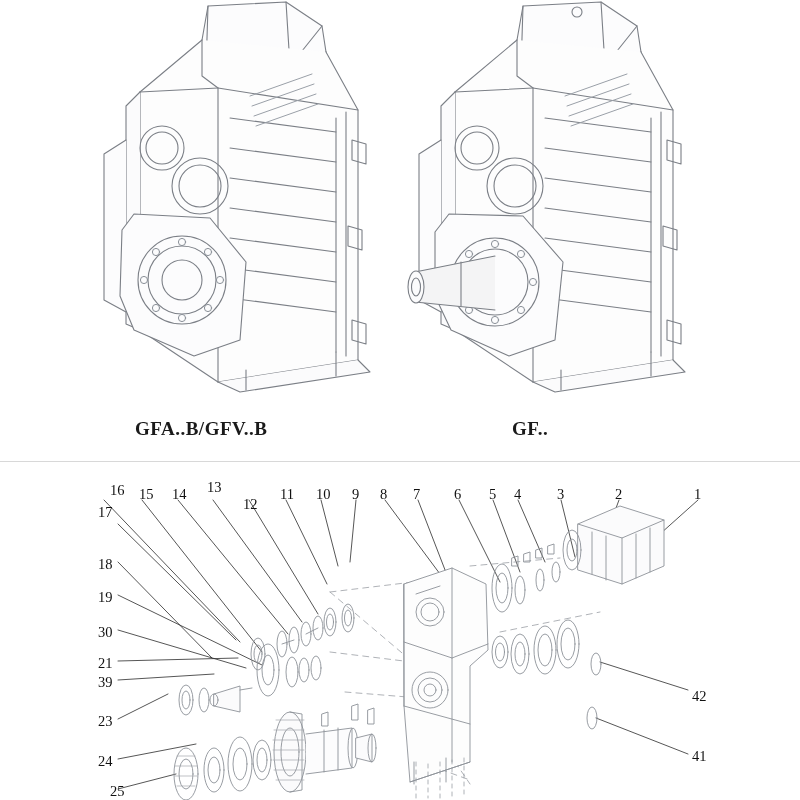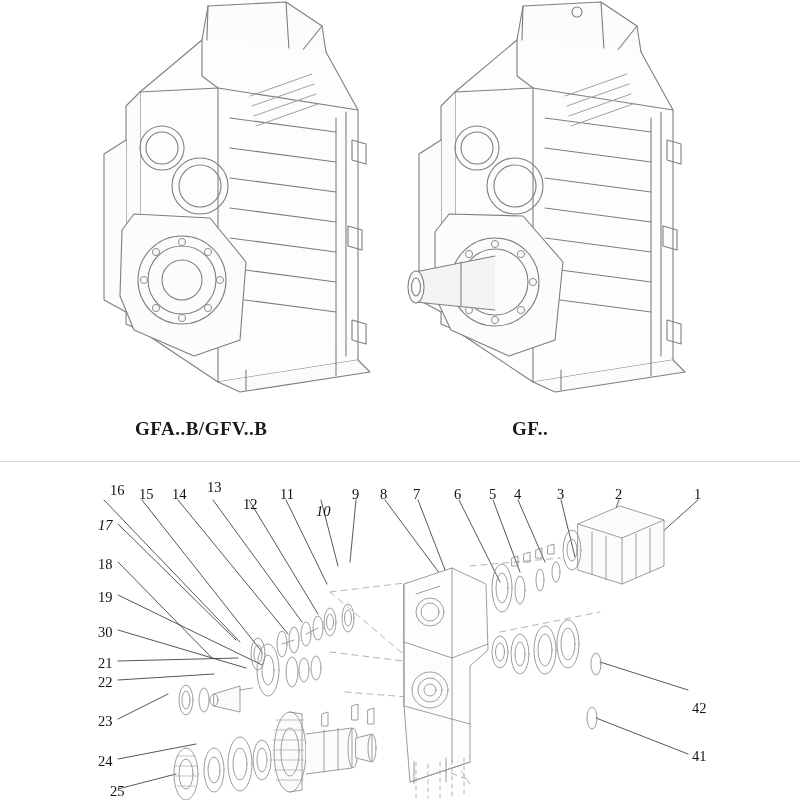--- a/index.html
+++ b/index.html
@@ -414,38 +414,38 @@
         </g>
       </g>
     </svg>
 
     <div class="num" style="left:98px;  top:21px;margin-left:12px;">16</div>
     <div class="num" style="left:139px; top:25px;text-align:right;">15</div>
     <div class="num" style="left:172px; top:25px;text-align:center;">14</div>
     <div class="num" style="left:207px; top:18px;">13</div>
     <div class="num" style="left:243px; top:35px;text-align:right;">12</div>
     <div class="num" style="left:280px; top:25px;">11</div>
-    <div class="num" style="left:316px; top:42px;font-style:italic;">10</div>
+    <div class="num" style="left:316px; top:25px;">10</div>
     <div class="num" style="left:352px; top:25px;">9</div>
     <div class="num" style="left:380px; top:25px;">8</div>
     <div class="num" style="left:413px; top:25px;">7</div>
     <div class="num" style="left:454px; top:25px;">6</div>
     <div class="num" style="left:489px; top:25px;">5</div>
     <div class="num" style="left:514px; top:25px;">4</div>
     <div class="num" style="left:557px; top:25px;">3</div>
     <div class="num" style="left:615px; top:25px;">2</div>
     <div class="num" style="left:694px; top:25px;">1</div>
 
-    <div class="num" style="left:98px; top:56px;font-style:italic;">17</div>
+    <div class="num" style="left:98px; top:43px;">17</div>
     <div class="num" style="left:98px; top:95px;">18</div>
     <div class="num" style="left:98px; top:128px;">19</div>
     <div class="num" style="left:98px; top:163px;">30</div>
     <div class="num" style="left:98px; top:194px;">21</div>
-    <div class="num" style="left:98px; top:213px;">22</div>
+    <div class="num" style="left:98px; top:213px;">39</div>
     <div class="num" style="left:98px; top:252px;">23</div>
     <div class="num" style="left:98px; top:292px;">24</div>
     <div class="num" style="left:110px; top:322px;">25</div>
 
-    <div class="num" style="left:692px; top:239px;">42</div>
+    <div class="num" style="left:692px; top:227px;">42</div>
     <div class="num" style="left:692px; top:287px;">41</div>
   </div>
 
 </div>
 
 </body></html>

